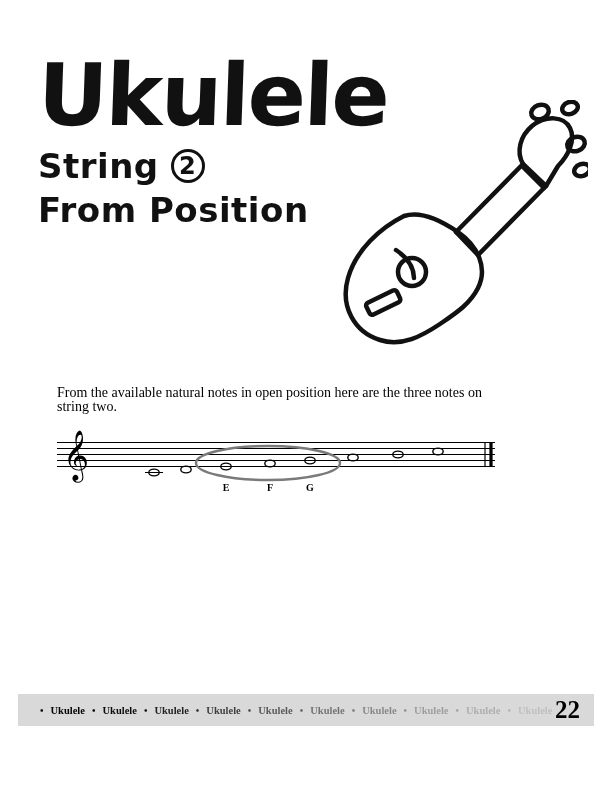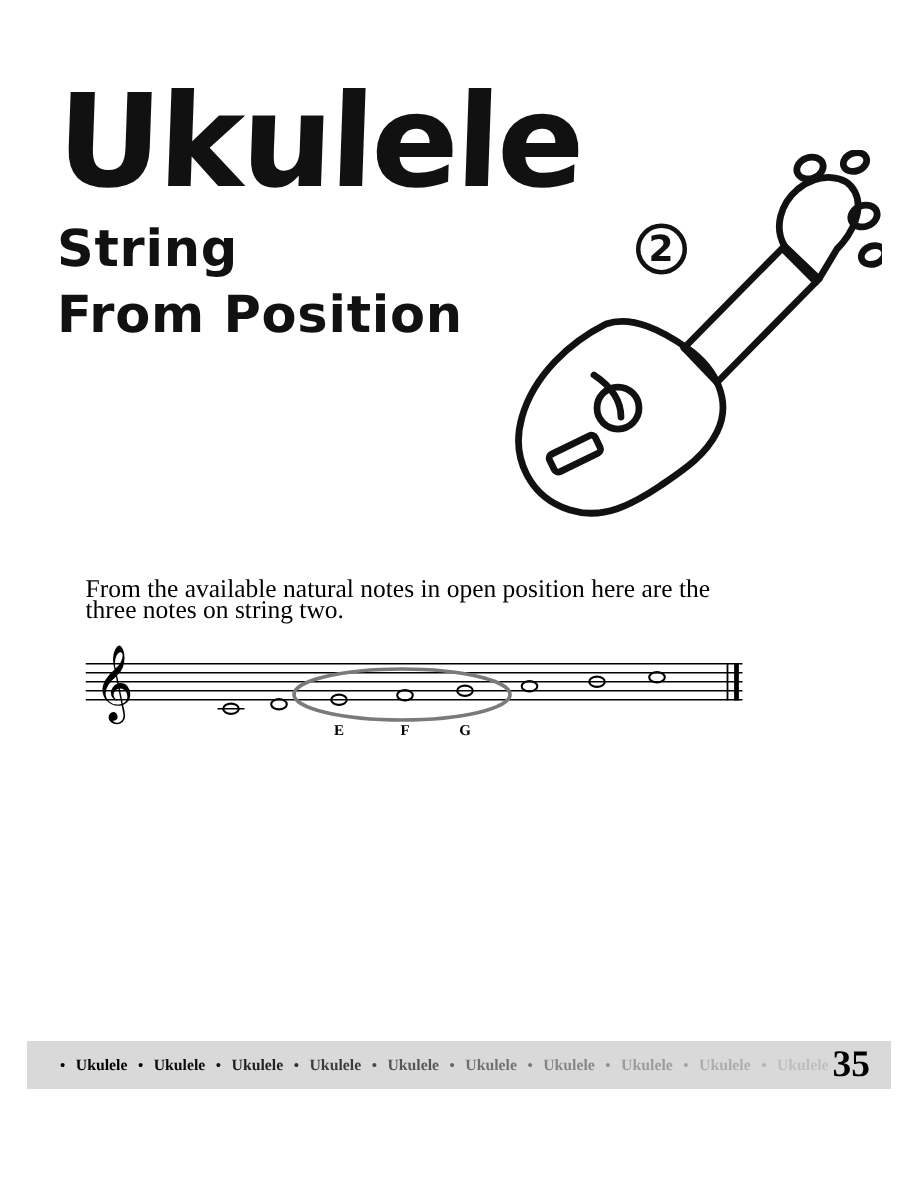--- a/index.html
+++ b/index.html
@@ -39,21 +39,20 @@
     transform: skewX(-2deg);
   }
   .sub-line {
     font-family: "DejaVu Sans", sans-serif;
     font-weight: bold;
     font-size: 34px;
     line-height: 40px;
     color: #111111;
     margin: 0;
     letter-spacing: 0.5px;
-    justify-content: space-between;
   }
   .sub-line-1 {
     margin-top: 8px;
     display: flex;
     align-items: center;
     gap: 12px;
   }
   .circle-num {
     display: inline-flex;
     align-items: center;
@@ -81,21 +80,21 @@
     height: 260px;
   }
 
   
   .intro-text {
     position: absolute;
     left: 57px;
     top: 386px;
     width: 440px;
     font-family: "Liberation Serif", serif;
-    font-size: 17px;
+    font-size: 14px;
     line-height: 14px;
     color: #000000;
   }
 
   
   .staff-area {
     position: absolute;
     left: 57px;
     top: 424px;
     width: 440px;
@@ -258,16 +257,16 @@
       <span class="footer-word" style="opacity:0.48">Ukulele</span>
       <span class="footer-dot" style="opacity:0.43">•</span>
       <span class="footer-word" style="opacity:0.38">Ukulele</span>
       <span class="footer-dot" style="opacity:0.33">•</span>
       <span class="footer-word" style="opacity:0.28">Ukulele</span>
       <span class="footer-dot" style="opacity:0.24">•</span>
       <span class="footer-word" style="opacity:0.2">Ukulele</span>
       <span class="footer-dot" style="opacity:0.16">•</span>
       <span class="footer-word" style="opacity:0.12">Ukulele</span>
     </div>
-    <div class="page-number">35</div>
+    <div class="page-number">22</div>
   </div>
 
 </div>
 
 </body></html>

